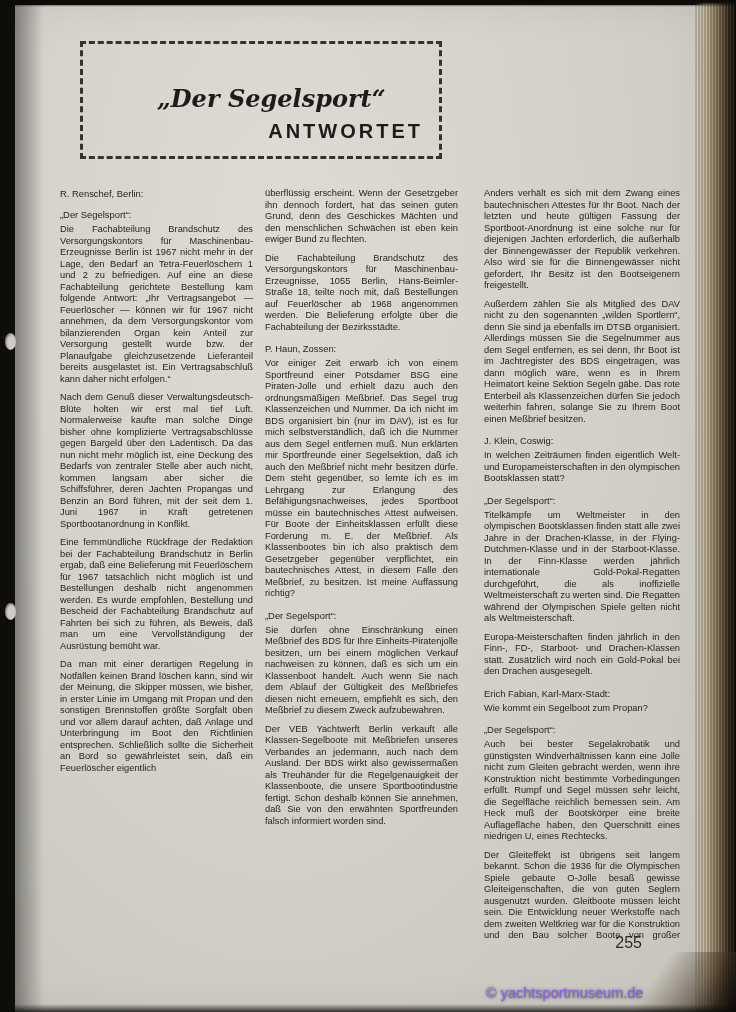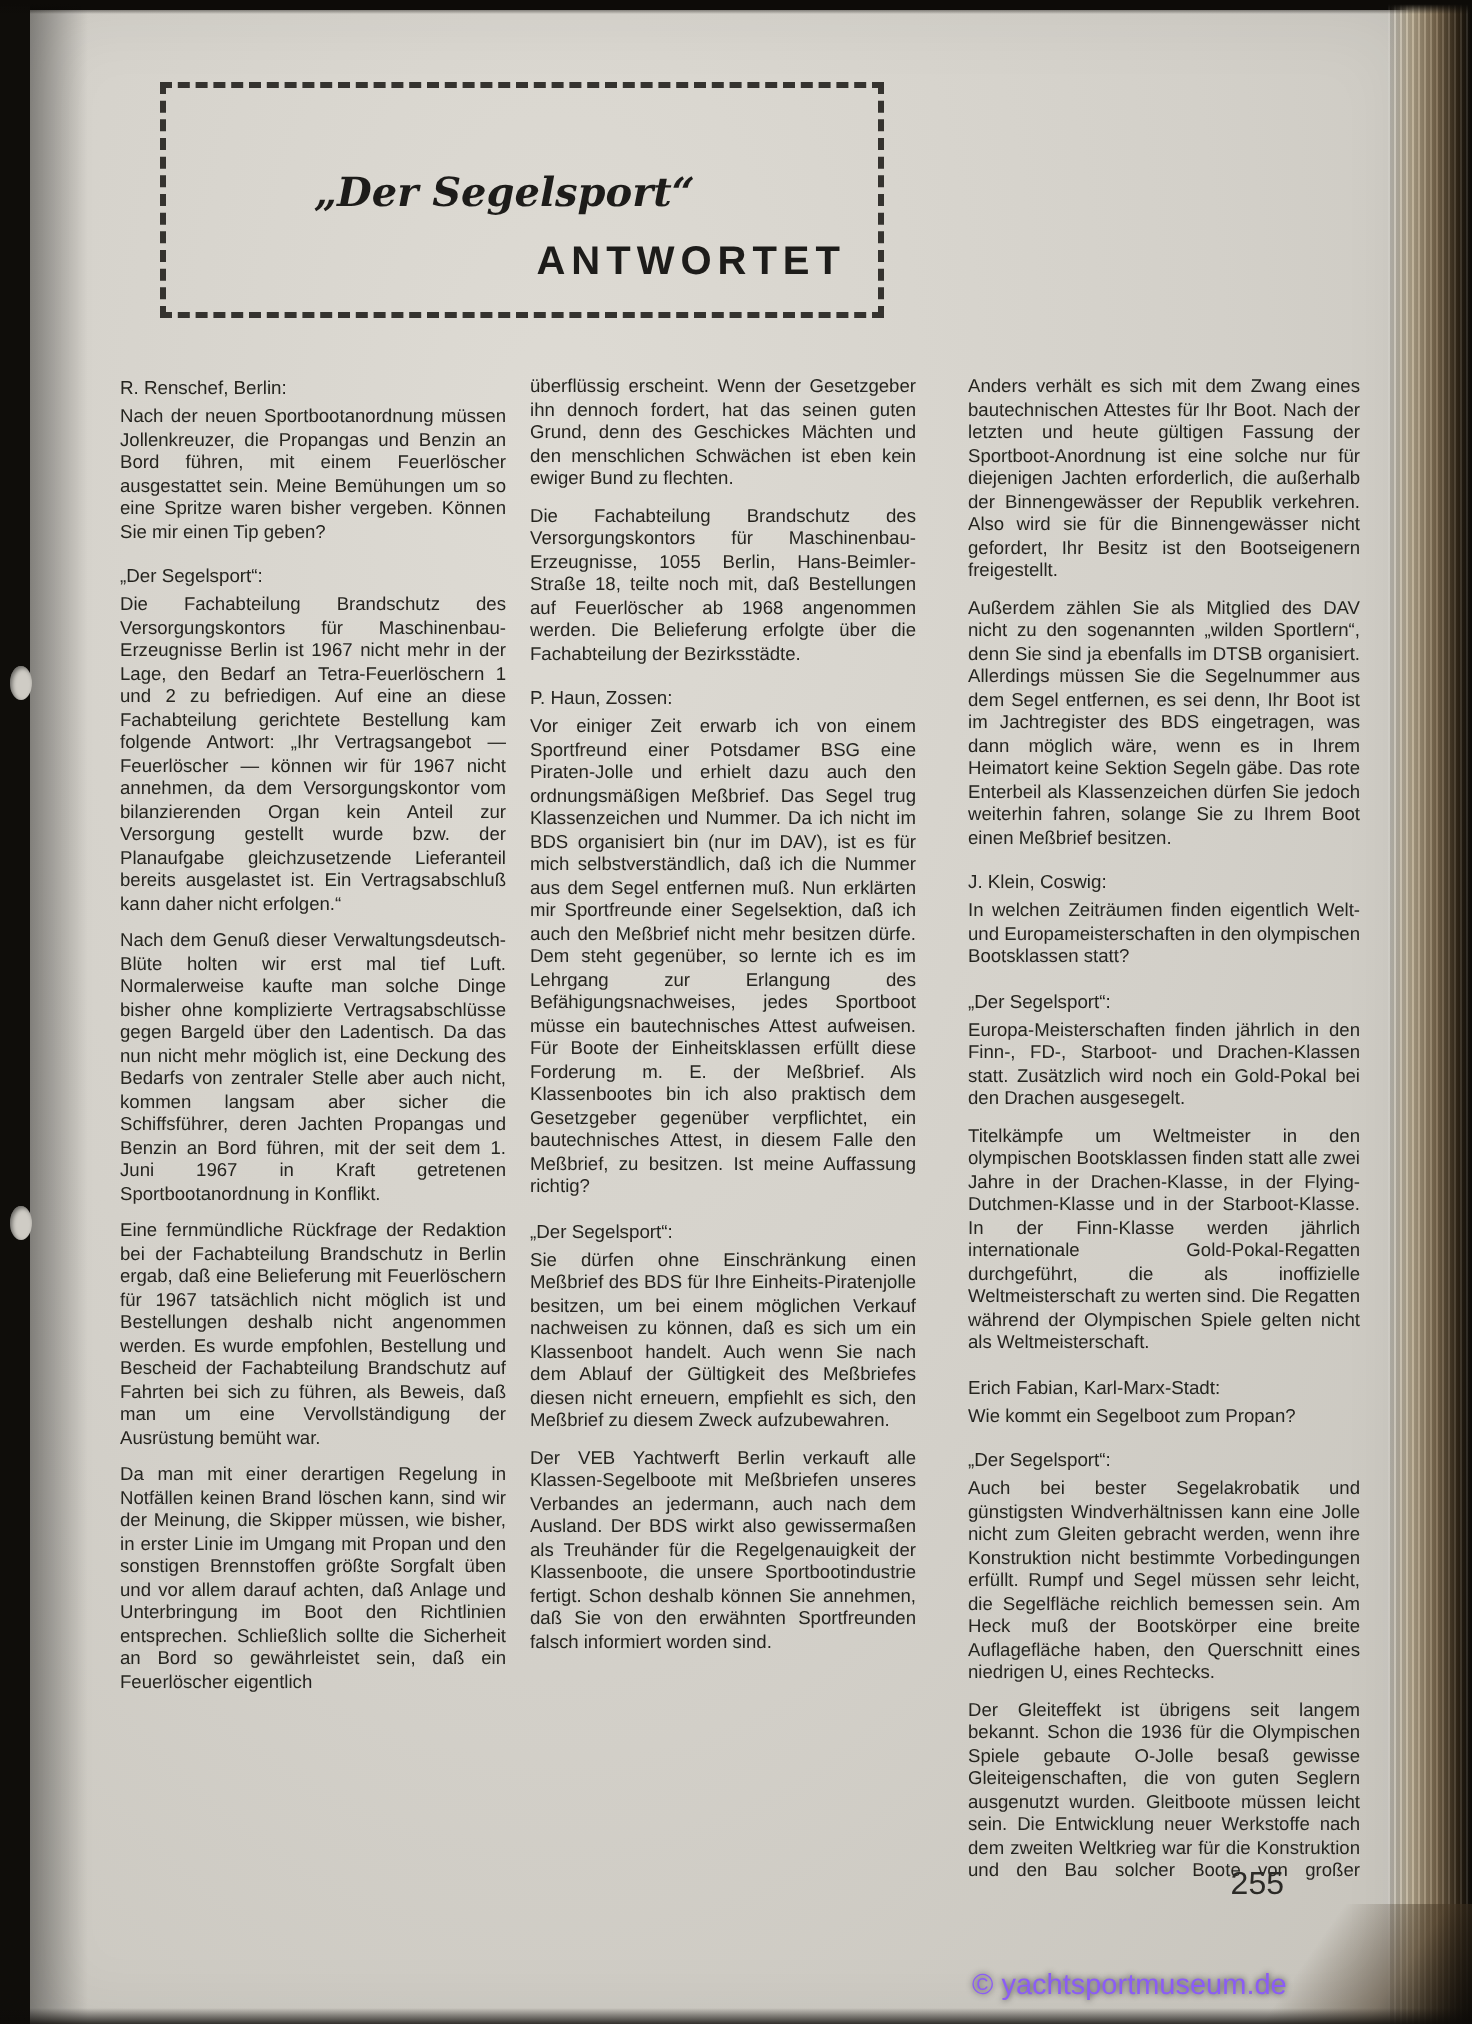--- a/index.html
+++ b/index.html
@@ -43,21 +43,21 @@
   .hole1{top:333px;} .hole2{top:603px;}
 
   
   .masthead{
     position:absolute;left:66px;top:36px;width:356px;height:112px;
     border:3px dashed #35332f;
   }
   .mh1{position:absolute;left:13px;top:7px;font-size:21px;font-weight:700;
     letter-spacing:2px;color:#1d1c1a;white-space:nowrap;}
   .mh2{position:absolute;left:74px;top:40px;font-family:"DejaVu Serif",serif;
-    font-style:italic;font-weight:700;font-size:20px;color:#1d1c1a;white-space:nowrap;}
+    font-style:italic;font-weight:700;font-size:24px;color:#1d1c1a;white-space:nowrap;}
   .mh3{position:absolute;right:16px;top:76px;font-size:20px;font-weight:700;
     letter-spacing:3px;color:#1d1c1a;white-space:nowrap;}
 
   
   .col{
     position:absolute;top:183px;height:752px;overflow:hidden;
     color:#25241f;text-align:justify;
   }
   .col1{left:46px;width:193px;}
   .col2{left:251px;width:193px;}
@@ -82,21 +82,20 @@
 
 <div class="paper">
 
   <div class="masthead">
     <div class="mh2">„Der Segelsport“</div>
     <div class="mh3">ANTWORTET</div>
   </div>
 
   <div class="col col1">
     <h4>R. Renschef, Berlin:</h4>
-    <p>Nach der neuen Sportbootanordnung müssen Jollenkreuzer, die Propangas und Benzin an Bord führen, mit einem Feuerlöscher ausgestattet sein. Meine Bemühungen um so eine Spritze waren bisher vergeben. Können Sie mir einen Tip geben?</p>
     <h4>„Der Segelsport“:</h4>
     <p>Die Fachabteilung Brandschutz des Versorgungskontors für Maschinenbau-Erzeugnisse Berlin ist 1967 nicht mehr in der Lage, den Bedarf an Tetra-Feuerlöschern 1 und 2 zu befriedigen. Auf eine an diese Fachabteilung gerichtete Bestellung kam folgende Antwort: „Ihr Vertragsangebot — Feuerlöscher — können wir für 1967 nicht annehmen, da dem Versorgungskontor vom bilanzierenden Organ kein Anteil zur Versorgung gestellt wurde bzw. der Planaufgabe gleichzusetzende Lieferanteil bereits ausgelastet ist. Ein Vertragsabschluß kann daher nicht erfolgen.“</p>
     <p>Nach dem Genuß dieser Verwaltungsdeutsch-Blüte holten wir erst mal tief Luft. Normalerweise kaufte man solche Dinge bisher ohne komplizierte Vertragsabschlüsse gegen Bargeld über den Ladentisch. Da das nun nicht mehr möglich ist, eine Deckung des Bedarfs von zentraler Stelle aber auch nicht, kommen langsam aber sicher die Schiffsführer, deren Jachten Propangas und Benzin an Bord führen, mit der seit dem 1. Juni 1967 in Kraft getretenen Sportbootanordnung in Konflikt.</p>
     <p>Eine fernmündliche Rückfrage der Redaktion bei der Fachabteilung Brandschutz in Berlin ergab, daß eine Belieferung mit Feuerlöschern für 1967 tatsächlich nicht möglich ist und Bestellungen deshalb nicht angenommen werden. Es wurde empfohlen, Bestellung und Bescheid der Fachabteilung Brandschutz auf Fahrten bei sich zu führen, als Beweis, daß man um eine Vervollständigung der Ausrüstung bemüht war.</p>
     <p>Da man mit einer derartigen Regelung in Notfällen keinen Brand löschen kann, sind wir der Meinung, die Skipper müssen, wie bisher, in erster Linie im Umgang mit Propan und den sonstigen Brennstoffen größte Sorgfalt üben und vor allem darauf achten, daß Anlage und Unterbringung im Boot den Richtlinien entsprechen. Schließlich sollte die Sicherheit an Bord so gewährleistet sein, daß ein Feuerlöscher eigentlich</p>
   </div>
 
   <div class="col col2">
     <p>überflüssig erscheint. Wenn der Gesetzgeber ihn dennoch fordert, hat das seinen guten Grund, denn des Geschickes Mächten und den menschlichen Schwächen ist eben kein ewiger Bund zu flechten.</p>
     <p>Die Fachabteilung Brandschutz des Versorgungskontors für Maschinenbau-Erzeugnisse, 1055 Berlin, Hans-Beimler-Straße 18, teilte noch mit, daß Bestellungen auf Feuerlöscher ab 1968 angenommen werden. Die Belieferung erfolgte über die Fachabteilung der Bezirksstädte.</p>
@@ -106,22 +105,22 @@
     <p>Sie dürfen ohne Einschränkung einen Meßbrief des BDS für Ihre Einheits-Piratenjolle besitzen, um bei einem möglichen Verkauf nachweisen zu können, daß es sich um ein Klassenboot handelt. Auch wenn Sie nach dem Ablauf der Gültigkeit des Meßbriefes diesen nicht erneuern, empfiehlt es sich, den Meßbrief zu diesem Zweck aufzubewahren.</p>
     <p>Der VEB Yachtwerft Berlin verkauft alle Klassen-Segelboote mit Meßbriefen unseres Verbandes an jedermann, auch nach dem Ausland. Der BDS wirkt also gewissermaßen als Treuhänder für die Regelgenauigkeit der Klassenboote, die unsere Sportbootindustrie fertigt. Schon deshalb können Sie annehmen, daß Sie von den erwähnten Sportfreunden falsch informiert worden sind.</p>
   </div>
 
   <div class="col col3">
     <p>Anders verhält es sich mit dem Zwang eines bautechnischen Attestes für Ihr Boot. Nach der letzten und heute gültigen Fassung der Sportboot-Anordnung ist eine solche nur für diejenigen Jachten erforderlich, die außerhalb der Binnengewässer der Republik verkehren. Also wird sie für die Binnengewässer nicht gefordert, Ihr Besitz ist den Bootseigenern freigestellt.</p>
     <p>Außerdem zählen Sie als Mitglied des DAV nicht zu den sogenannten „wilden Sportlern“, denn Sie sind ja ebenfalls im DTSB organisiert. Allerdings müssen Sie die Segelnummer aus dem Segel entfernen, es sei denn, Ihr Boot ist im Jachtregister des BDS eingetragen, was dann möglich wäre, wenn es in Ihrem Heimatort keine Sektion Segeln gäbe. Das rote Enterbeil als Klassenzeichen dürfen Sie jedoch weiterhin fahren, solange Sie zu Ihrem Boot einen Meßbrief besitzen.</p>
     <h4>J. Klein, Coswig:</h4>
     <p>In welchen Zeiträumen finden eigentlich Welt- und Europameisterschaften in den olympischen Bootsklassen statt?</p>
     <h4>„Der Segelsport“:</h4>
+    <p>Titelkämpfe um Weltmeister in den olympischen Bootsklassen finden statt alle zwei Jahre in der Drachen-Klasse, in der Flying-Dutchmen-Klasse und in der Starboot-Klasse. In der Finn-Klasse werden jährlich internationale Gold-Pokal-Regatten durchgeführt, die als inoffizielle Weltmeisterschaft zu werten sind. Die Regatten während der Olympischen Spiele gelten nicht als Weltmeisterschaft.</p>
     <p>Europa-Meisterschaften finden jährlich in den Finn-, FD-, Starboot- und Drachen-Klassen statt. Zusätzlich wird noch ein Gold-Pokal bei den Drachen ausgesegelt.</p>
-    <p>Titelkämpfe um Weltmeister in den olympischen Bootsklassen finden statt alle zwei Jahre in der Drachen-Klasse, in der Flying-Dutchmen-Klasse und in der Starboot-Klasse. In der Finn-Klasse werden jährlich internationale Gold-Pokal-Regatten durchgeführt, die als inoffizielle Weltmeisterschaft zu werten sind. Die Regatten während der Olympischen Spiele gelten nicht als Weltmeisterschaft.</p>
     <h4>Erich Fabian, Karl-Marx-Stadt:</h4>
     <p>Wie kommt ein Segelboot zum Propan?</p>
     <h4>„Der Segelsport“:</h4>
     <p>Auch bei bester Segelakrobatik und günstigsten Windverhältnissen kann eine Jolle nicht zum Gleiten gebracht werden, wenn ihre Konstruktion nicht bestimmte Vorbedingungen erfüllt. Rumpf und Segel müssen sehr leicht, die Segelfläche reichlich bemessen sein. Am Heck muß der Bootskörper eine breite Auflagefläche haben, den Querschnitt eines niedrigen U, eines Rechtecks.</p>
     <p>Der Gleiteffekt ist übrigens seit langem bekannt. Schon die 1936 für die Olympischen Spiele gebaute O-Jolle besaß gewisse Gleiteigenschaften, die von guten Seglern ausgenutzt wurden. Gleitboote müssen leicht sein. Die Entwicklung neuer Werkstoffe nach dem zweiten Weltkrieg war für die Konstruktion und den Bau solcher Boote von großer Bedeutung. Sperrholz und Kunststoff geben hier die</p>
   </div>
 
   <div class="pageno">255</div>
 </div>
 

